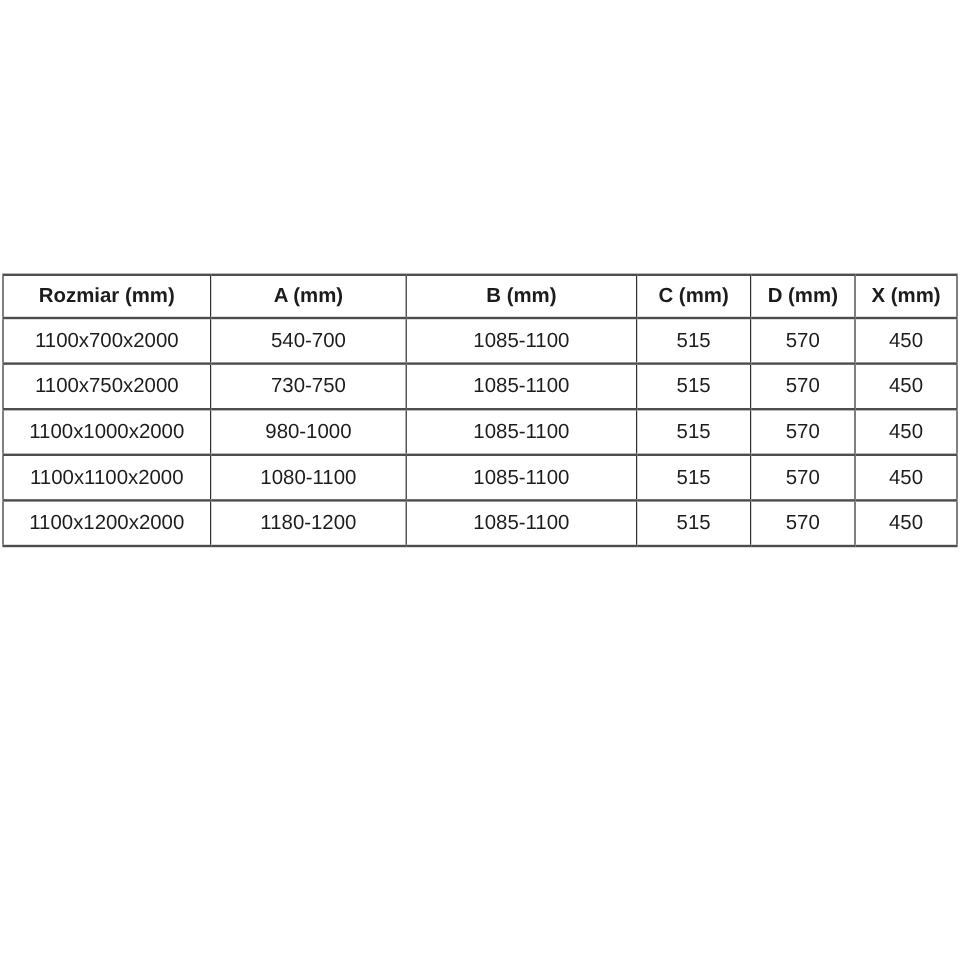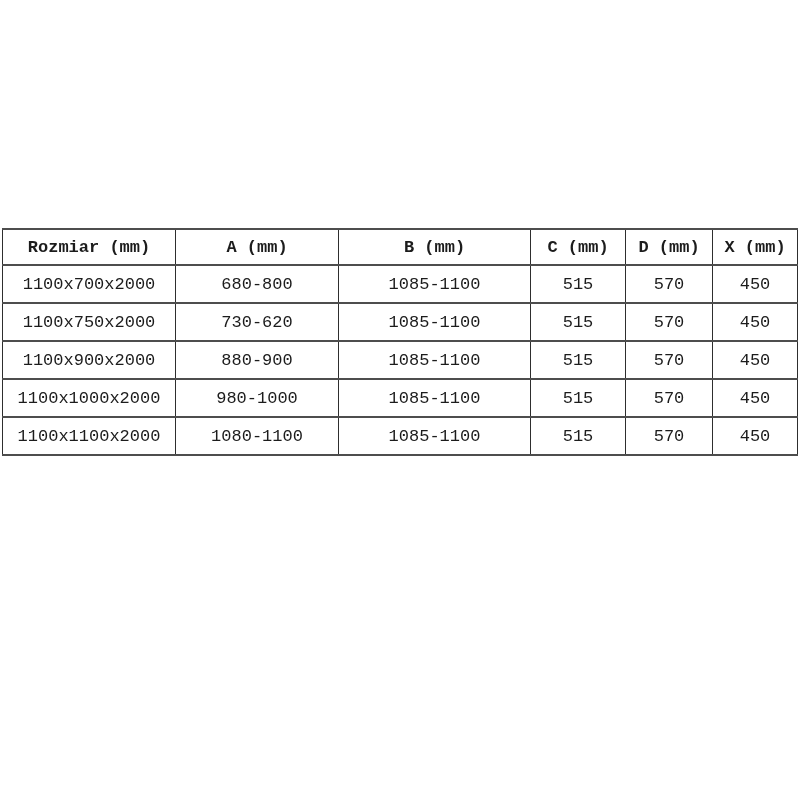--- a/index.html
+++ b/index.html
@@ -6,21 +6,21 @@
     margin: 0;
     padding: 0;
     background: #ffffff;
   }
   .page {
     position: relative;
     width: 800px;
     height: 800px;
     background: #ffffff;
     overflow: hidden;
-    font-family: Liberation Mono, monospace;
+    font-family: Liberation Sans, sans-serif;
   }
   table.spec {
     position: absolute;
     left: 2px;
     top: 228px;
     width: 795px;
     border-collapse: collapse;
     table-layout: fixed;
     color: #1c1c1c;
     font-size: 17px;
@@ -65,37 +65,29 @@
         <th>A (mm)</th>
         <th>B (mm)</th>
         <th>C (mm)</th>
         <th>D (mm)</th>
         <th>X (mm)</th>
       </tr>
     </thead>
     <tbody>
         <tr>
           <td>1100x700x2000</td>
-          <td>680-800</td>
+          <td>540-700</td>
           <td>1085-1100</td>
           <td>515</td>
           <td>570</td>
           <td>450</td>
         </tr>
         <tr>
           <td>1100x750x2000</td>
-          <td>730-620</td>
-          <td>1085-1100</td>
-          <td>515</td>
-          <td>570</td>
-          <td>450</td>
-        </tr>
-        <tr>
-          <td>1100x900x2000</td>
-          <td>880-900</td>
+          <td>730-750</td>
           <td>1085-1100</td>
           <td>515</td>
           <td>570</td>
           <td>450</td>
         </tr>
         <tr>
           <td>1100x1000x2000</td>
           <td>980-1000</td>
           <td>1085-1100</td>
           <td>515</td>
@@ -103,15 +95,23 @@
           <td>450</td>
         </tr>
         <tr>
           <td>1100x1100x2000</td>
           <td>1080-1100</td>
           <td>1085-1100</td>
           <td>515</td>
           <td>570</td>
           <td>450</td>
         </tr>
+        <tr>
+          <td>1100x1200x2000</td>
+          <td>1180-1200</td>
+          <td>1085-1100</td>
+          <td>515</td>
+          <td>570</td>
+          <td>450</td>
+        </tr>
       </tbody>
   </table>
 </div>
 
 </body></html>

